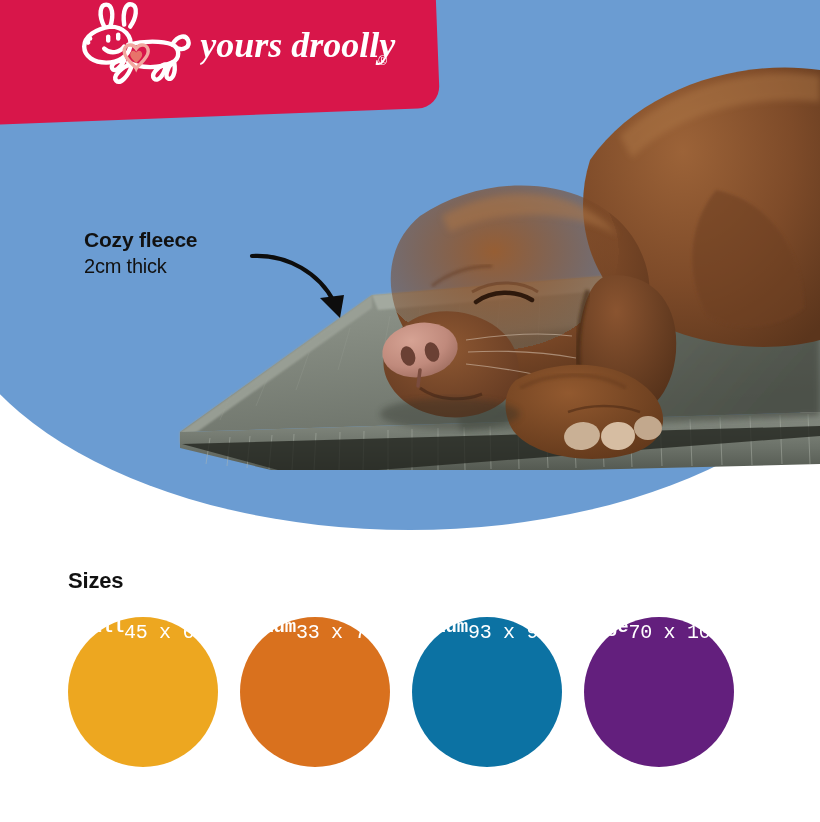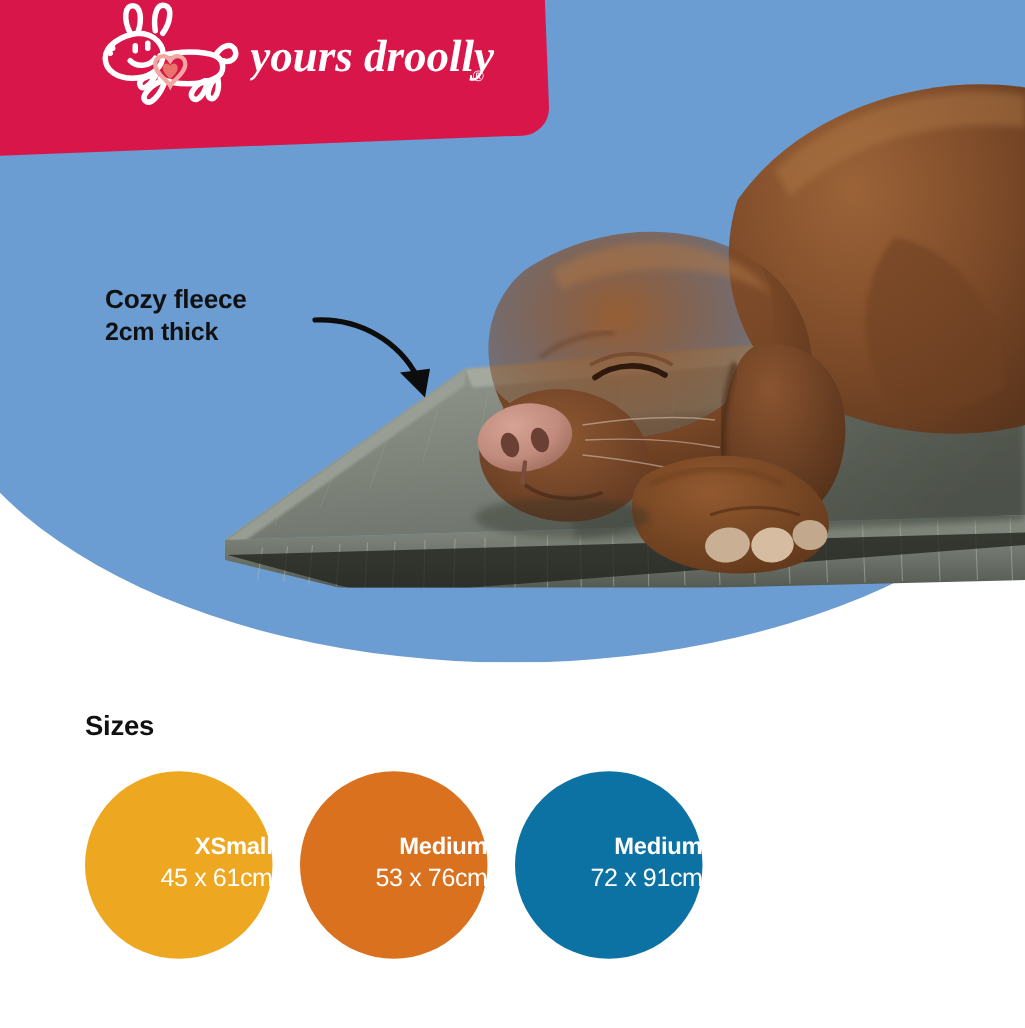--- a/index.html
+++ b/index.html
@@ -91,21 +91,21 @@
   .callout-title {
     font-size: 21px;
     font-weight: bold;
     color: #111111;
     letter-spacing: -0.2px;
     line-height: 1.15;
   }
 
   .callout-sub {
     font-size: 20px;
-    font-weight: bold;
+    font-weight: normal;
     color: #111111;
     letter-spacing: -0.2px;
     line-height: 1.25;
     margin-top: 2px;
   }
 
   .callout-arrow {
     position: absolute;
     left: 248px;
     top: 248px;
@@ -151,25 +151,26 @@
     display: flex;
     align-items: center;
     gap: 22px;
   }
 
   .size-circle {
     width: 150px;
     height: 150px;
     border-radius: 50%;
     display: flex;
-    flex-direction: column;
-    align-items: flex-end;
+    flex-direction: row;
+    align-items: flex-start;
     justify-content: center;
     color: #ffffff;
     flex: 0 0 auto;
+    font-family: Liberation Mono, monospace;
   }
 
   .size-name {
     font-size: 19px;
     font-weight: bold;
     line-height: 1.1;
     letter-spacing: -0.2px;
   }
 
   .size-dims {
@@ -409,25 +410,29 @@
 
     <div class="size-circles">
 
       <div class="size-circle" style="background: rgb(237, 167, 32);">
         <div class="size-name">XSmall</div>
         <div class="size-dims">45 x 61cm</div>
       </div>
 
       <div class="size-circle" style="background: rgb(217, 113, 30);">
         <div class="size-name">Medium</div>
-        <div class="size-dims">53 x 76cm</div>
+        <div class="size-dims">33 x 76cm</div>
       </div>
 
       <div class="size-circle" style="background: rgb(12, 114, 163);">
         <div class="size-name">Medium</div>
-        <div class="size-dims">72 x 91cm</div>
+        <div class="size-dims">93 x 91cm</div>
       </div>
 
+      <div class="size-circle" style="background: rgb(99, 31, 125);">
+        <div class="size-name">Large</div>
+        <div class="size-dims">70 x 105cm</div>
+      </div>
 
     </div>
   </div>
 
 </div>
 
 </body></html>

